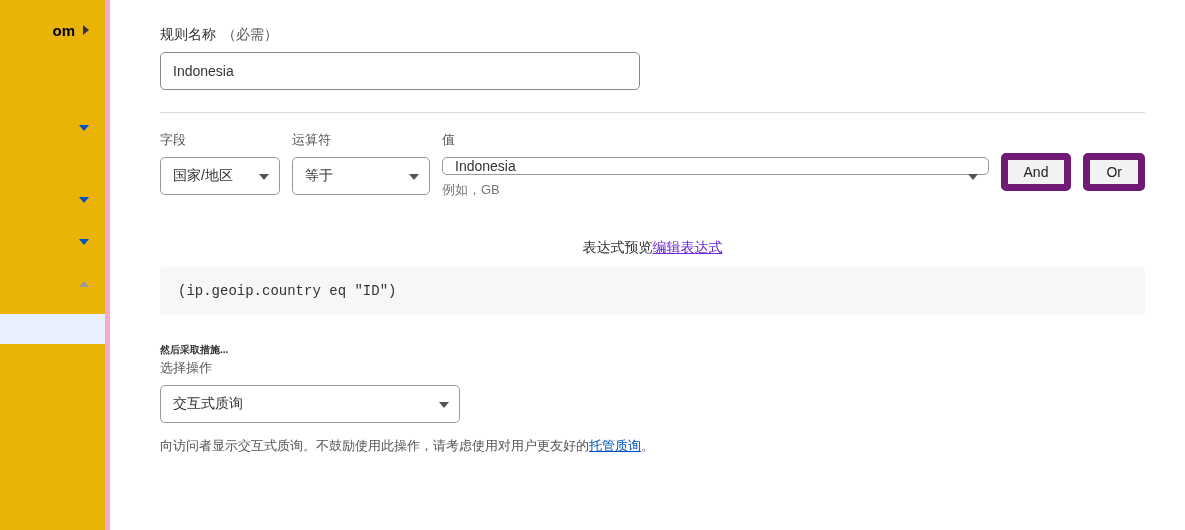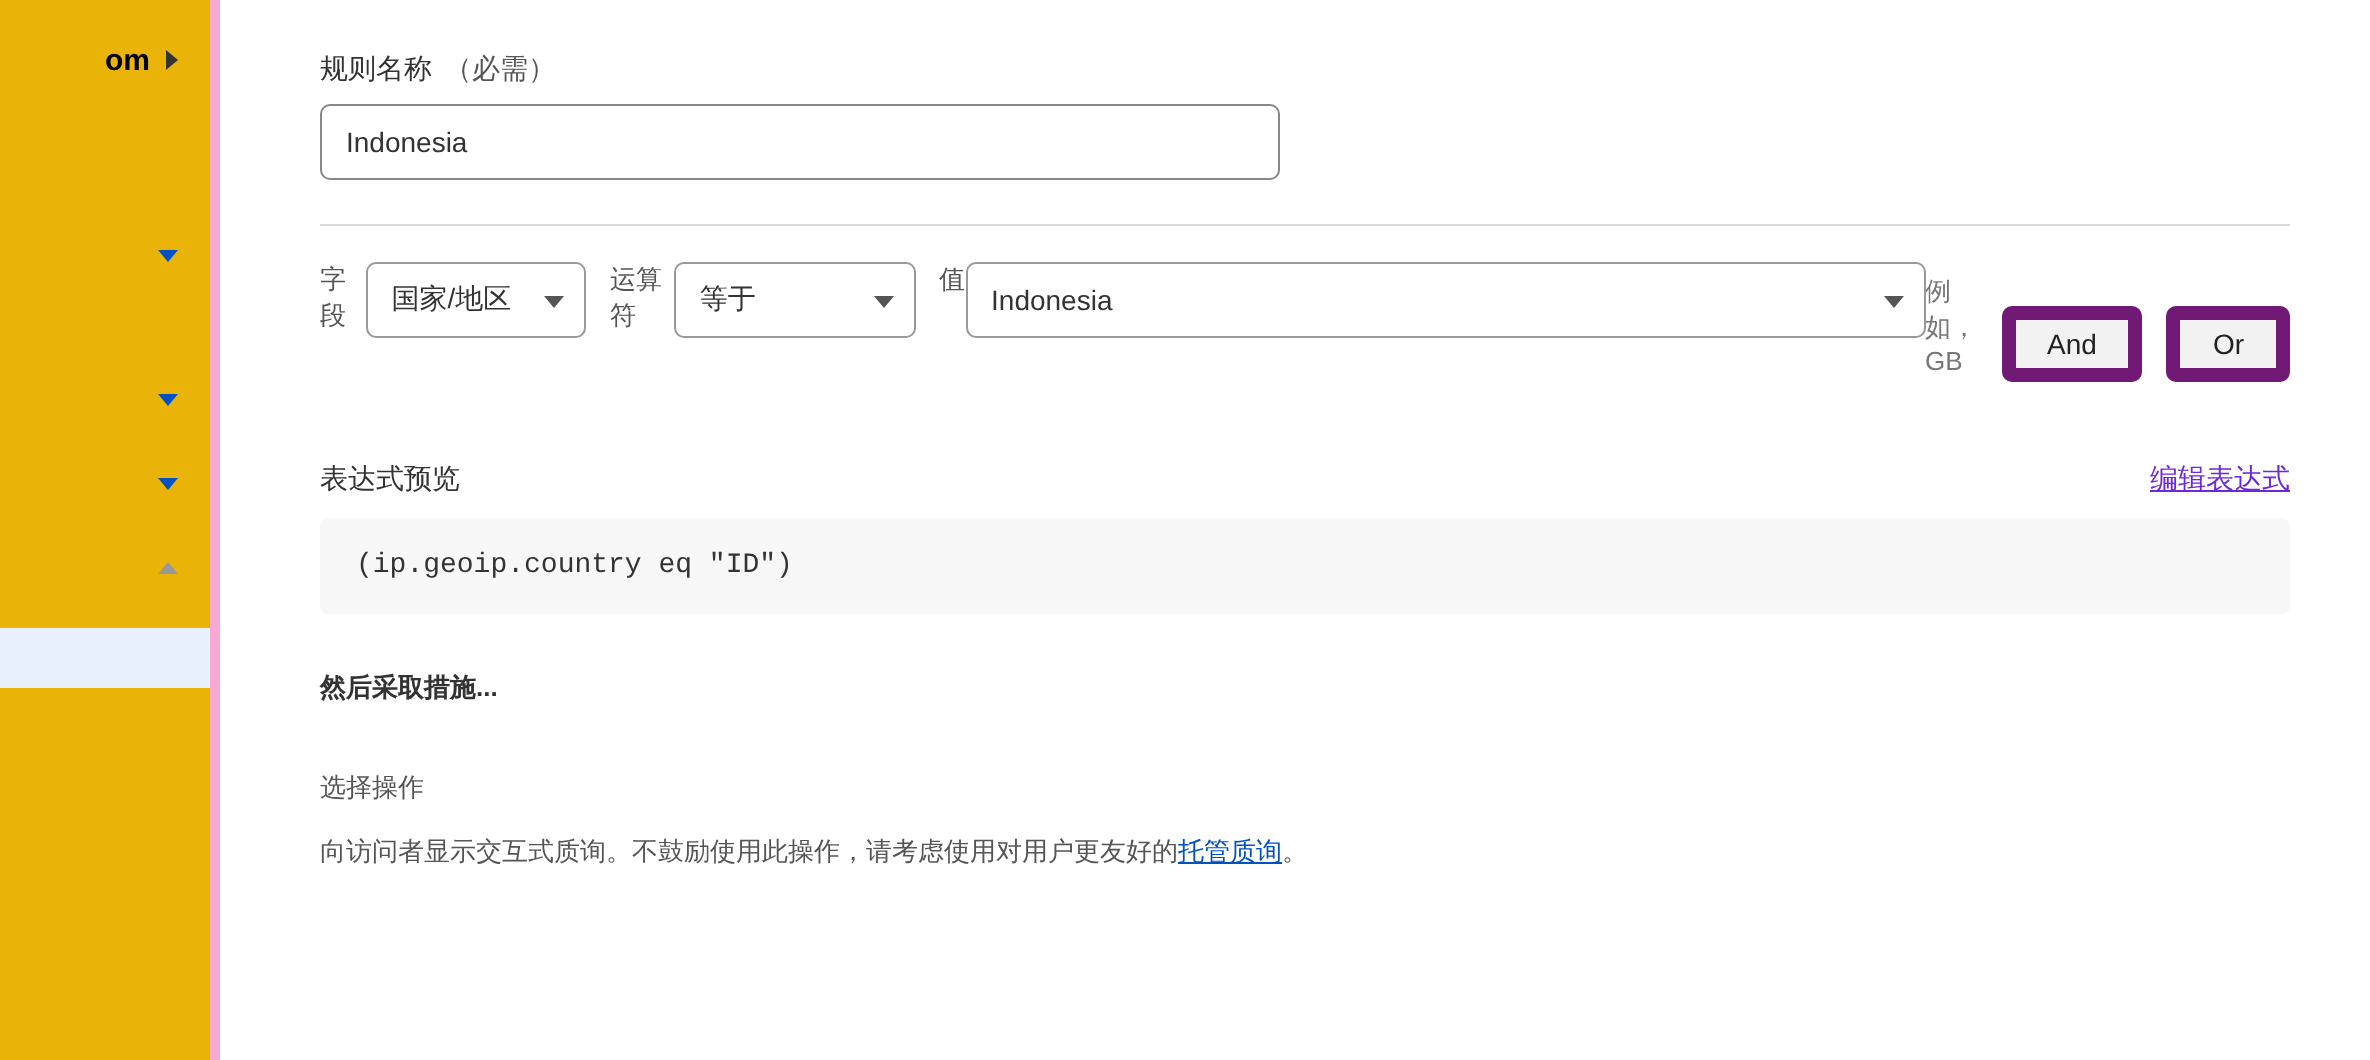--- a/index.html
+++ b/index.html
@@ -102,21 +102,21 @@
       font-size: 15px;
       font-weight: 700;
       color: #222;
       margin-bottom: 18px;
     }
     .row {
       display: flex;
       align-items: flex-start;
       gap: 12px;
     }
-    .col { display: flex; flex-direction: row; }
+    .col { display: flex; flex-direction: column; }
     .col-label {
       font-size: 13px;
       color: #555;
       margin-bottom: 8px;
     }
     .select-box {
       position: relative;
       height: 38px;
       border: 1px solid #999;
       border-radius: 5px;
@@ -150,21 +150,21 @@
       cursor: pointer;
       margin-top: 22px;
     }
     .example-text {
       font-size: 13px;
       color: #777;
       margin-top: 6px;
     }
     .preview-header {
       display: flex;
-      justify-content: space-between;
+      justify-content: center;
       align-items: center;
       margin-top: 40px;
       margin-bottom: 10px;
     }
     .preview-label { font-size: 14px; color: #333; }
     .edit-link {
       font-size: 14px;
       color: #6d28d9;
       text-decoration: underline;
       cursor: pointer;
@@ -172,23 +172,23 @@
     .code-box {
       background: #f7f7f7;
       border-radius: 4px;
       padding: 16px 18px;
       font-family: "Courier New", Consolas, monospace;
       font-size: 14px;
       color: #333;
     }
     .action-section { margin-top: 28px; }
     .action-title {
-      font-size: 13px;
+      font-size: 10px;
       font-weight: 700;
-      margin-bottom: 32px;
+      margin-bottom: 2px;
     }
     .action-sub {
       font-size: 13px;
       color: #555;
       margin-bottom: 8px;
     }
     .w-action { width: 300px; }
     .link-inline {
       color: #0051c3;
       text-decoration: underline;
@@ -263,18 +263,22 @@
 
   <div class="preview-header">
     <span class="preview-label">表达式预览</span>
     <span class="edit-link">编辑表达式</span>
   </div>
   <div class="code-box">(ip.geoip.country eq "ID")</div>
 
   <div class="action-section">
     <div class="action-title">然后采取措施...</div>
     <div class="action-sub">选择操作</div>
+    <div class="select-box w-action">
+      <span>交互式质询</span>
+      <span class="caret"></span>
+    </div>
     <div class="action-help">
       <span>向访问者显示交互式质询。不鼓励使用此操作，请考虑使用对用户更友好的</span><span class="link-inline">托管质询</span><span>。</span>
     </div>
   </div>
 
 </div>
 
 </body></html>

